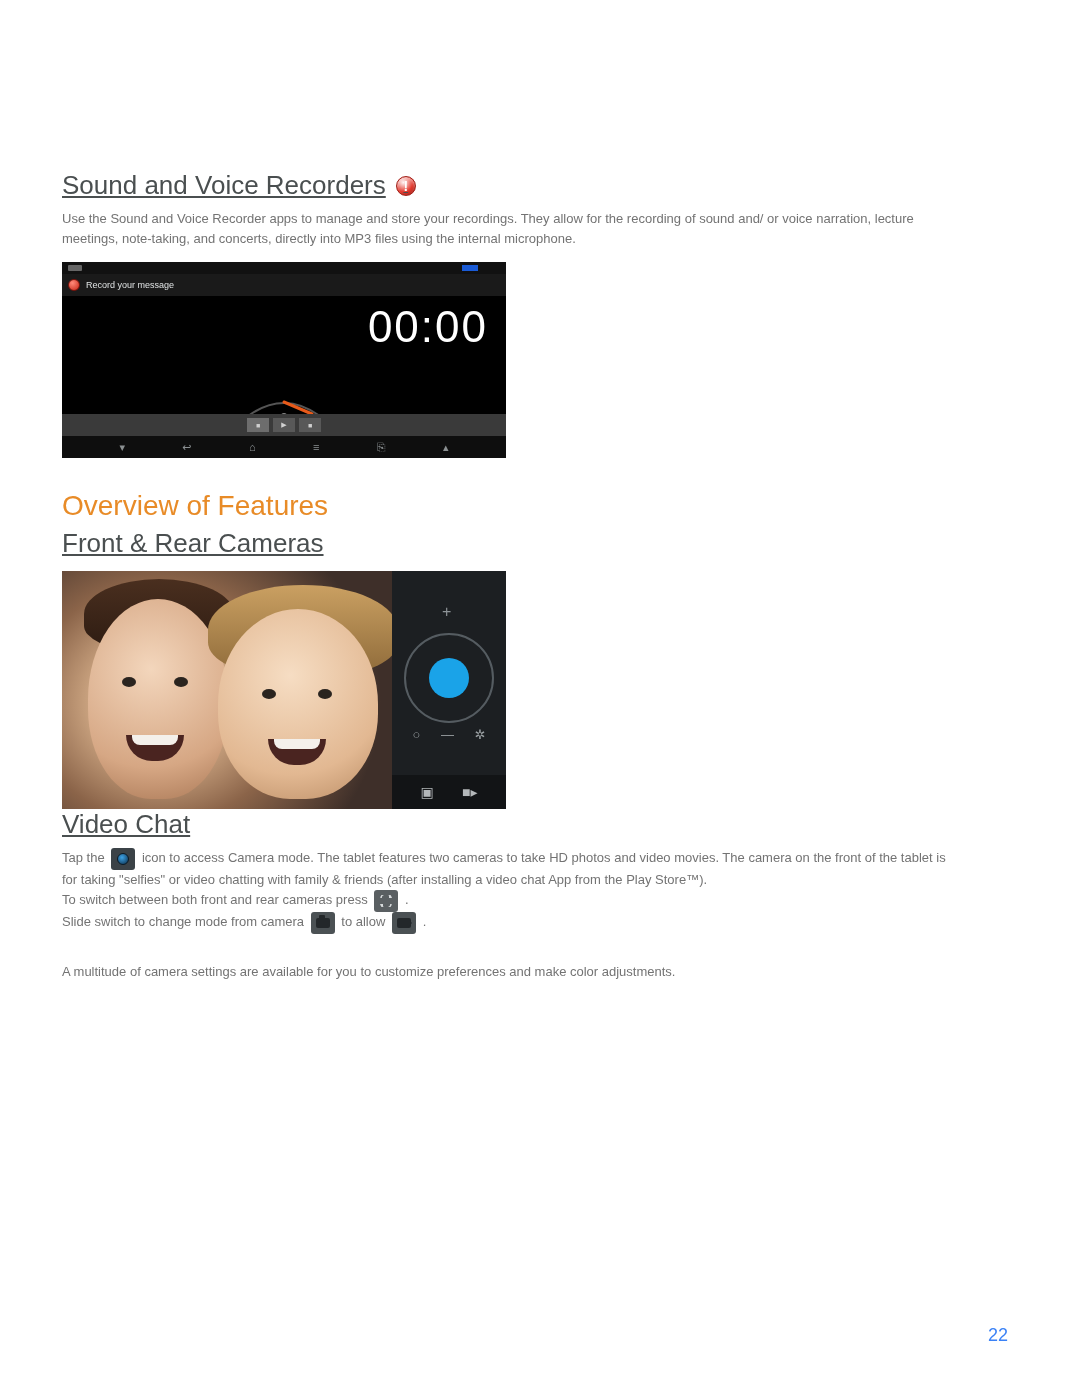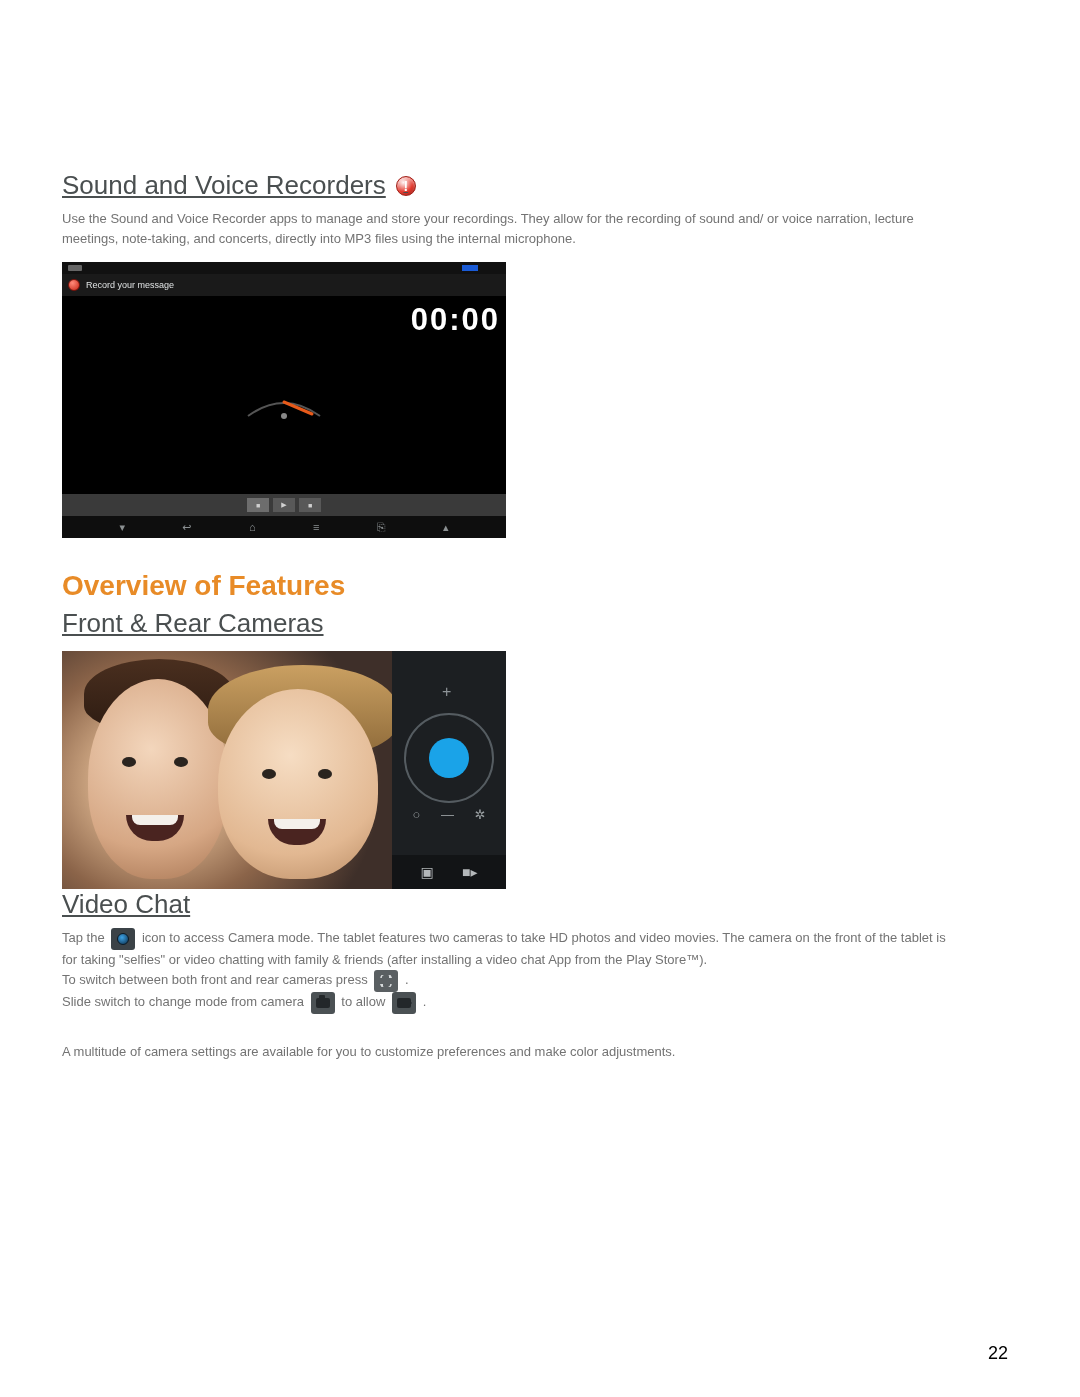--- a/index.html
+++ b/index.html
@@ -17,21 +17,21 @@
     font-weight: 400;
     color: #4a4f50;
     margin-bottom: 8px;
     display: flex;
     align-items: center;
     gap: 10px;
     text-decoration: underline;
   }
   .h2-orange {
     font-size: 28px;
-    font-weight: 700;
+    font-weight: 400;
     color: #e88b27;
     margin-top: 32px;
     margin-bottom: 6px;
   }
   .para {
     font-size: 13px;
     line-height: 1.5;
     color: #737373;
     margin-bottom: 14px;
     max-width: 900px;
@@ -40,21 +40,21 @@
     width: 20px; height: 20px;
     border-radius: 50%;
     background: radial-gradient(circle at 35% 30%, #fff6f6, #e33a2f 55%, #8f140d);
     border: 1px solid #a02018;
     display:inline-flex; align-items:center; justify-content:center;
     color:#fff; font-weight:700; font-size:14px;
     box-shadow: inset 0 2px 3px rgba(255,255,255,.5);
   }
   
   .recorder-shot {
-    width: 444px; height: 276px;
+    width: 444px; height: 196px;
     background: #000;
     position: relative;
     margin-top: 6px;
   }
   .rec-status {
     height: 12px; width:100%;
     background:#111;
     position:relative;
   }
   .rec-status::before{
@@ -70,22 +70,22 @@
     height:22px; background:#1a1a1a; display:flex; align-items:center;
     padding:0 6px; gap:6px;
   }
   .rec-titlebar .mic-dot{
     width:12px;height:12px;border-radius:50%;
     background:radial-gradient(circle at 35% 30%,#ff8a7a,#c72616);
     border:1px solid #7a140c;
   }
   .rec-titlebar span{ color:#dfe2e3; font-size:9px; }
   .rec-timer{
-    position:absolute; top:40px; right:6px;
-    color:#fff; font-size:31px; font-weight:700;
+    position:absolute; top:40px; right:18px;
+    color:#fff; font-size:44px; font-weight:400;
     letter-spacing:2px;
   }
   .rec-needle{
     position:absolute; top:132px; left:50%; transform:translateX(-50%);
     width:84px; height:30px;
   }
   .rec-needle svg{ width:100%; height:100%; }
   .rec-ctrlbar{
     position:absolute; bottom:22px; left:0; right:0;
     height:22px; background:#3a3a3a;
@@ -182,22 +182,22 @@
     width:12px;height:12px;border-radius:50%;
     background:radial-gradient(circle at 40% 35%, #3da3e6, #0a2b47);
     border:1px solid #0a1a26;
   }
   .inline-icon.switch{ background:#5a5f62; }
   .inline-icon .cam-glyph{ width:14px; height:10px; background:#23272a; border-radius:2px; position:relative; }
   .inline-icon .cam-glyph::before{ content:""; position:absolute; top:-3px; left:3px; width:6px; height:3px; background:#23272a; border-radius:1px 1px 0 0; }
   .inline-icon .vid-glyph{ width:14px; height:10px; background:#23272a; border-radius:2px; position:relative; }
   .inline-icon .vid-glyph::after{ content:""; position:absolute; top:1px; right:-5px; border:4px solid transparent; border-left-color:#23272a; }
   .page-num{
-    position:absolute; bottom:33px; right:72px;
-    font-size:18px; color:#000000;
+    position:absolute; bottom:51px; right:72px;
+    font-size:18px; color:#3b82f6;
   }
 </style>
 </head>
 <body>
 
 <div class="h3">
   <span>Sound and Voice Recorders</span>
   <span class="alert-icon">!</span>
 </div>
 <p class="para">Use the Sound and Voice Recorder apps to manage and store your recordings. They allow for the recording of sound and/ or voice narration, lecture meetings, note-taking, and concerts, directly into MP3 files using the internal microphone.</p>

